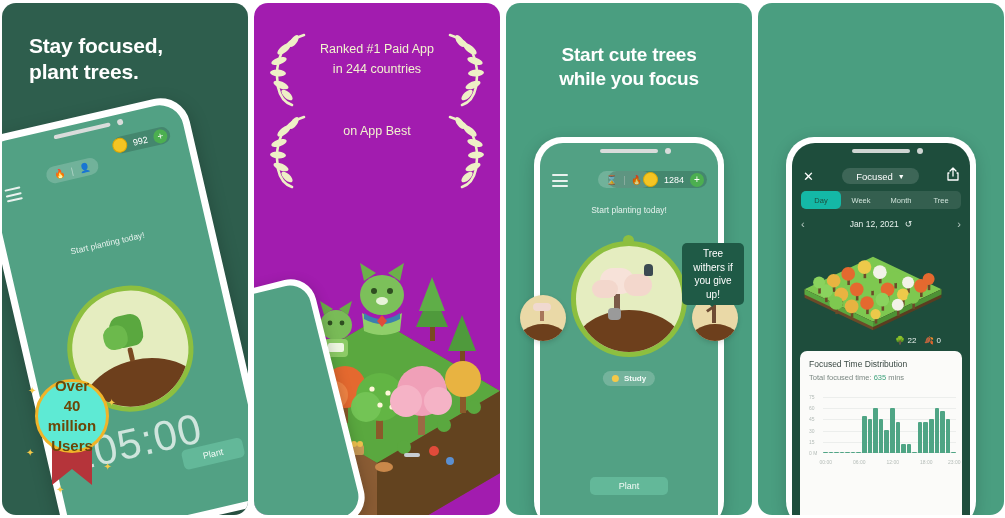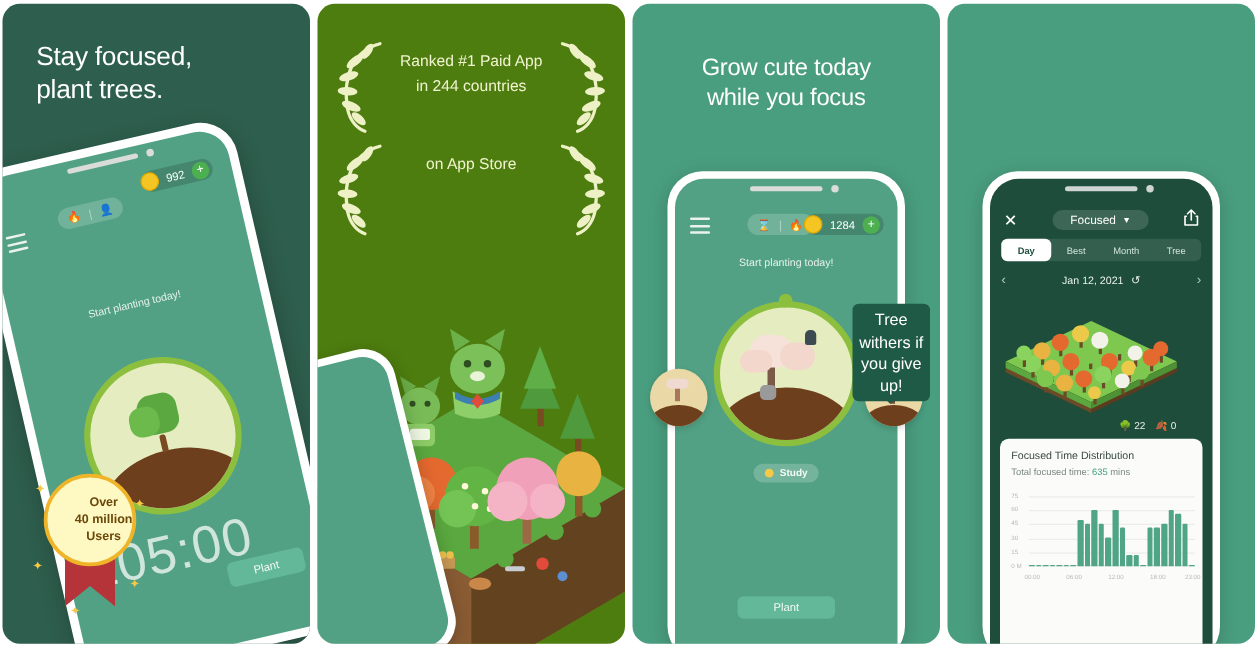--- a/index.html
+++ b/index.html
@@ -16,30 +16,30 @@
     padding: 3px 2px;
   }
   .panel {
     position: relative;
     width: 246px; height: 512px;
     border-radius: 14px;
     overflow: hidden;
     flex: none;
   }
   .p1 { background: #2e5e4d; }
-  .p2 { background: #4d7c0f; }
+  .p2 { background: #a21caf; }
   .p3 { background: #4a9e80; }
   .p4 { background: #4a9e80; }
 
   .headline {
     position: absolute;
     left: 0; right: 0;
     text-align: center;
     color: #ffffff;
-    font-weight: normal;
+    font-weight: bold;
     line-height: 1.25;
     letter-spacing: -0.2px;
     z-index: 6;
   }
   .p1 .headline { top: 30px; text-align: left; left: 27px; font-size: 21px; }
   .p3 .headline { top: 40px; font-size: 19px; }
   .p4 .headline { top: 40px; font-size: 19px; }
 
   
   .phone-tilt {
@@ -113,23 +113,23 @@
   
   .badge-wrap { position: absolute; left: 24px; top: 372px; width: 92px; height: 120px; z-index: 8; }
   .ribbon {
     position: absolute; left: 26px; top: 48px; width: 40px; height: 62px;
     background: #b5343a;
     clip-path: polygon(0 0, 100% 0, 100% 100%, 50% 74%, 0 100%);
   }
   .medal {
     position: absolute; left: 9px; top: 4px;
     width: 74px; height: 74px; border-radius: 50%;
-    background: #fef9c3; border: 3px solid #f0b429;
-    display: flex; align-items: center; justify-content: flex-end;
-    color: #6b4708; font-size: 10px; font-weight: bold; text-align: center; line-height: 1.35;
+    background: #5eead4; border: 3px solid #f0b429;
+    display: flex; align-items: center; justify-content: flex-start;
+    color: #6b4708; font-size: 15px; font-weight: bold; text-align: center; line-height: 1.35;
   }
   .spark { position: absolute; color: #f5c948; font-size: 10px; }
 
   
   .laurel-block { position: absolute; left: 0; right: 0; text-align: center; color: #f2f4cf; }
   .laurel-block .txt { font-size: 12.5px; line-height: 1.6; position: relative; z-index: 2; }
   .laurel {
     position: absolute; top: 50%; transform: translateY(-50%);
     width: 40px; height: 76px; color: #eef0c6;
   }
@@ -160,21 +160,21 @@
   }
   .side-tree {
     position: absolute; width: 46px; height: 46px; border-radius: 50%;
     background: #ead9a7; overflow: hidden; z-index: 7;
     box-shadow: 0 2px 5px rgba(0,0,0,.15);
   }
   .side-tree .soil { bottom: -44%; height: 80%; }
   .tooltip {
     position: absolute; z-index: 9;
     background: #1f5a46; color: #fff;
-    font-size: 13px; line-height: 1.35; text-align: center;
+    font-size: 10px; line-height: 1.35; text-align: center;
     border-radius: 5px; padding: 4px 5px; width: 62px;
   }
   .tooltip:after {
     content: ""; position: absolute; left: 26px; bottom: -6px;
     border: 4px solid transparent; border-top-color: #1f5a46;
   }
   .tag-study {
     position: absolute; background: rgba(255,255,255,.2);
     border-radius: 9px; height: 15px; display: flex; align-items: center;
     gap: 5px; padding: 0 9px; color: #f3faf7; font-size: 8px;
@@ -190,21 +190,21 @@
     box-shadow: 0 4px 16px rgba(0,0,0,.18);
   }
   .phone4 .screen {
     width: 100%; height: 100%; background: #1e4d3c;
     border-radius: 23px 23px 0 0; position: relative; overflow: hidden;
   }
   .ovh { position: absolute; top: 22px; left: 0; width: 100%; height: 22px; display: flex; align-items: center; justify-content: space-between; padding: 0 11px; }
   .ovpill { background: rgba(255,255,255,.14); border-radius: 10px; color: #fff; font-size: 9.5px; padding: 2.5px 14px; display: flex; align-items: center; gap: 5px; }
   .segbar { position: absolute; top: 48px; left: 9px; right: 9px; height: 18px; background: rgba(255,255,255,.1); border-radius: 5px; display: flex; }
   .seg { flex: 1; display: flex; align-items: center; justify-content: center; color: #cfe3da; font-size: 7.5px; }
-  .seg.on { background: #ffffff; color: #1e4d3c; border-radius: 5px; font-weight: bold; }
+  .seg.on { background: #14b8a6; color: #1e4d3c; border-radius: 5px; font-weight: normal; }
   .datebar { position: absolute; top: 72px; left: 9px; right: 9px; height: 18px; display: flex; align-items: center; justify-content: space-between; color: #e6f0ec; font-size: 8.5px; }
   .forestpane { position: absolute; top: 92px; left: 4px; right: 20px; height: 112px; }
   .fcounts { position: absolute; right: 9px; bottom: 2px; color: #e9f2ee; font-size: 8px; display: flex; gap: 8px; align-items: center; }
   .card {
     position: absolute; top: 208px; left: 8px; right: 8px; bottom: 4px;
     background: #fbfbf9; border-radius: 7px; padding: 8px 9px;
   }
   .card h4 { font-size: 8.5px; color: #3b4a44; font-weight: normal; }
   .card .tft { font-size: 7.5px; color: #7b8883; margin-top: 4px; }
   .card .tft b { color: #3fa37d; font-weight: normal; }
@@ -334,21 +334,21 @@
             <ellipse cx="14" cy="18" rx="8" ry="3.4" transform="rotate(-38 14 18)"></ellipse>
             <ellipse cx="9" cy="30" rx="8" ry="3.4" transform="rotate(-18 9 30)"></ellipse>
             <ellipse cx="8" cy="42" rx="8" ry="3.4" transform="rotate(4 8 42)"></ellipse>
             <ellipse cx="11" cy="54" rx="8" ry="3.4" transform="rotate(22 11 54)"></ellipse>
             <ellipse cx="17" cy="64" rx="7" ry="3.2" transform="rotate(42 17 64)"></ellipse>
             <ellipse cx="24" cy="10" rx="7" ry="3.2" transform="rotate(-56 24 10)"></ellipse>
           </g>
         </g>
       </svg>
       <div class="txt">
-        <div>on App Store</div>
+        <div>on App Best</div>
       </div>
     </div>
 
     <div class="forest2">
       <svg viewBox="0 0 246 300" width="246" height="300">
 
         <polygon points="123,104 246,176 246,258 123,330 0,258 0,176" fill="#7a5230"></polygon>
         <polygon points="123,104 246,176 123,248 0,176" fill="#5aa83f"></polygon>
         <polygon points="123,248 246,176 246,258 123,330" fill="#63431f"></polygon>
         <polygon points="0,176 123,248 123,330 0,258" fill="#8a5c34"></polygon>
@@ -436,41 +436,41 @@
         </g>
       </svg>
     </div>
 
     <div class="phone-corner">
       <div class="sc"></div>
     </div>
   </div>
 
   <div class="panel p3">
-    <div class="headline" style="white-space:pre-line">Grow cute today
+    <div class="headline" style="white-space:pre-line">Start cute trees
 while you focus</div>
 
     <div class="phone-straight">
       <div class="screen">
         <div class="notch-bar"></div>
         <div class="notch-dot"></div>
 
         <div class="hamburger" style="left:12px; top:31px;">
           <i></i>
             <i></i>
             <i></i>
         </div>
 
         <div class="pill" style="left:58px; top:28px;">
           <span>⌛</span>
           <span style="opacity:.5">|</span>
           <span>🔥</span>
         </div>
 
-        <div class="coinbar" style="right:11px; top:28px;">
+        <div class="coinbar" style="right:11px; top:28px;padding-left:36px;">
           <div class="coin"></div>
           <span class="num">1284</span>
           <span class="plusbtn">+</span>
         </div>
 
         <div class="hint" style="top:62px;">Start planting today!</div>
 
         <div class="tree-circle" style="left:31px; top:98px; width:116px; height:116px;">
           <div class="soil"></div>
           <div style="position:absolute;left:0;top:0;width:100%;height:100%;">
@@ -525,21 +525,21 @@
           <span style="color:#fff;">
             <svg width="12" height="14" viewBox="0 0 12 14" fill="none" stroke="#fff" stroke-width="1.3">
               <path d="M6 1 L6 9 M3 4 L6 1 L9 4" stroke-linecap="round" stroke-linejoin="round"></path>
               <path d="M2 6 L1 6 L1 13 L11 13 L11 6 L10 6" stroke-linecap="round" stroke-linejoin="round"></path>
             </svg>
           </span>
         </div>
 
         <div class="segbar">
           <div class="seg on">Day</div>
-          <div class="seg">Best</div>
+          <div class="seg">Week</div>
           <div class="seg">Month</div>
           <div class="seg">Tree</div>
         </div>
 
         <div class="datebar">
           <span style="font-size:11px;opacity:.75;">‹</span>
           <span style="display:flex;gap:6px;align-items:center;">
             <span>Jan 12, 2021</span>
             <span style="font-size:9px;">↺</span>
           </span>

